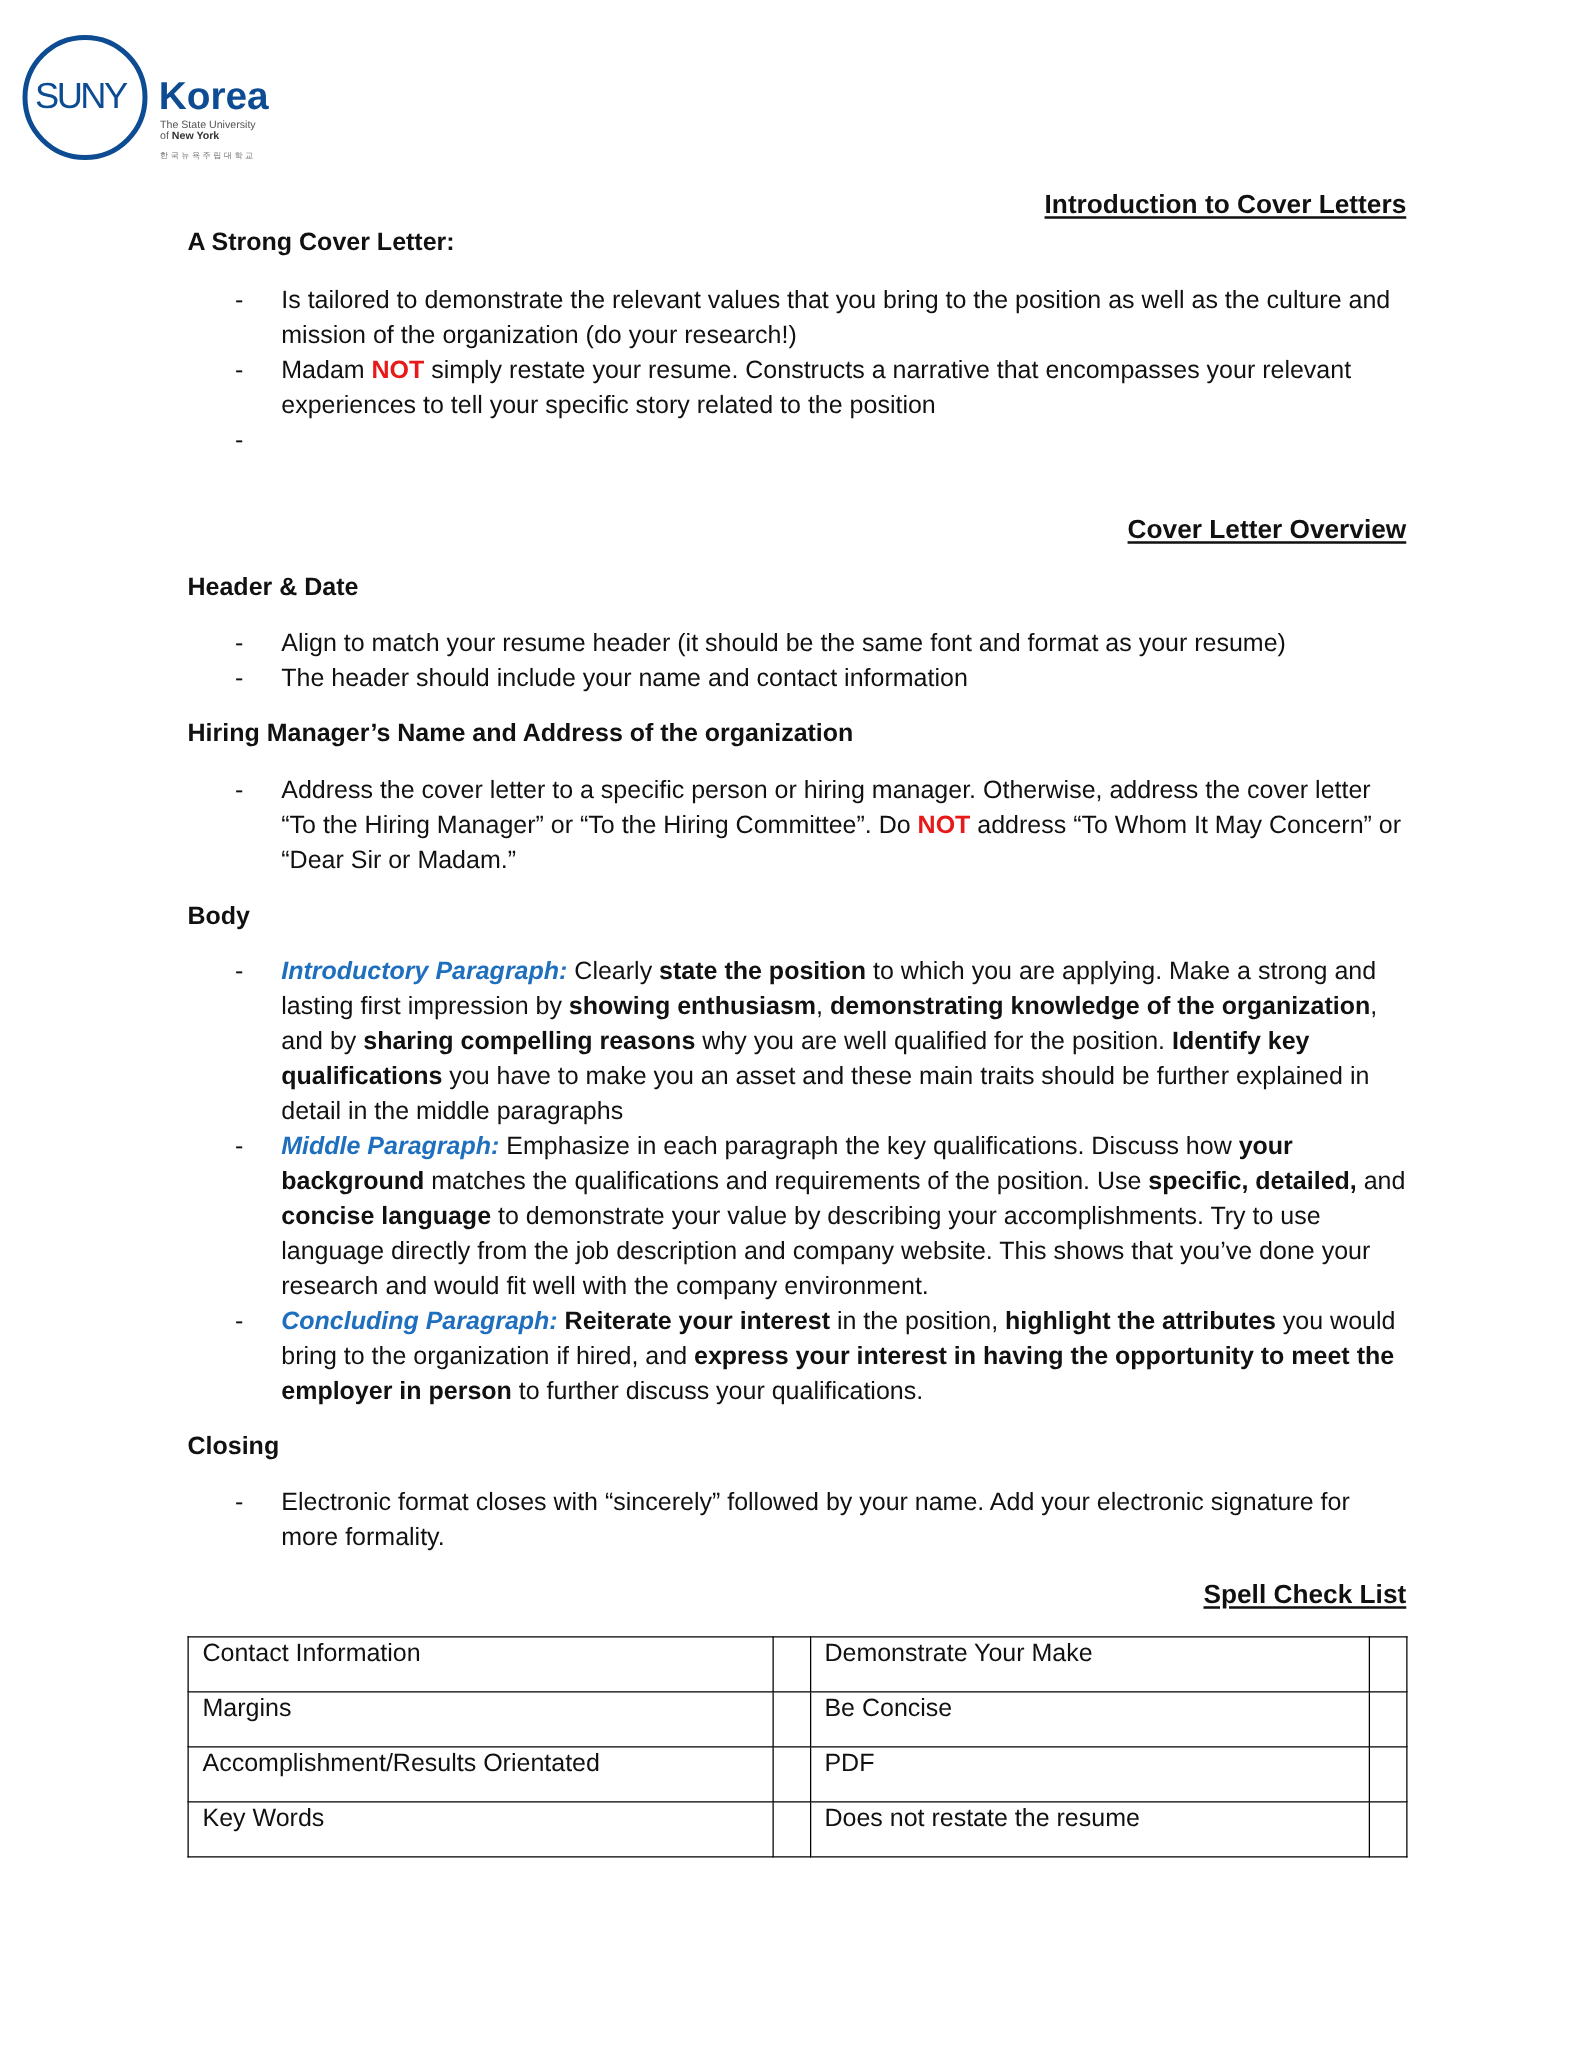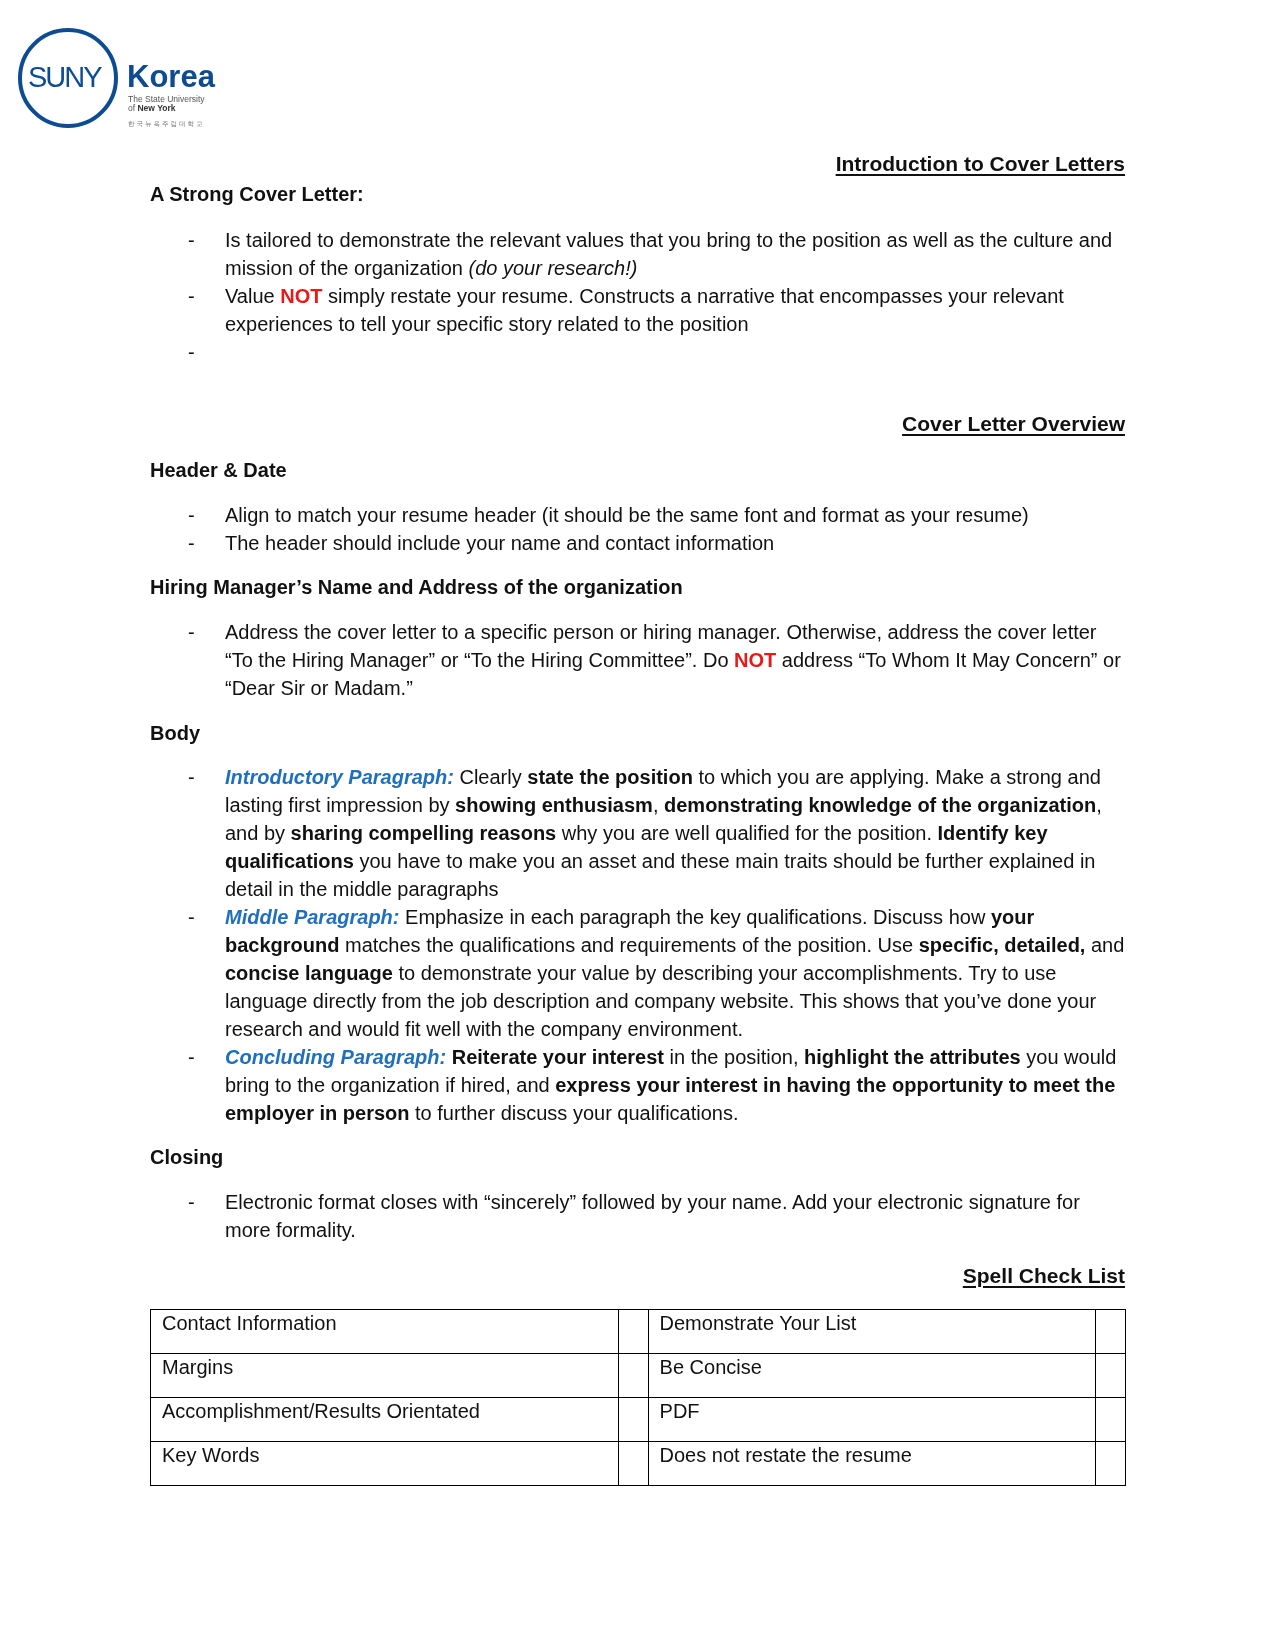--- a/index.html
+++ b/index.html
@@ -31,21 +31,21 @@
     position: absolute; left: 0; width: 975px; text-align: right;
     font-weight: bold; font-size: 21px; text-decoration: underline; text-underline-offset: 3px;
   }
   .h-left { position: absolute; left: 0; font-weight: bold; font-size: 20px; }
   ul.dash { position: absolute; left: 0; width: 975px; margin: 0; padding: 0; list-style: none; }
   ul.dash li { position: relative; padding-left: 75px; margin: 0; }
   ul.dash li .dash-mark { position: absolute; left: 38px; top: 0; }
   .red { color: #e81919; font-weight: bold; }
   .blue { color: #1f6fbf; font-weight: bold; font-style: italic; }
   .b { font-weight: bold; }
-  .i { font-style: italic; }
+  .i { }
 
   table.check {
     position: absolute; left: 150px; top: 1309px; width: 976px; border-collapse: collapse;
     font-size: 20px;
   }
   table.check td { border: 1.5px solid #000; height: 27px; padding: 0 0 16px 11px; line-height: 27px; }
   table.check td.box { width: 18px; padding: 0; }
 </style>
 </head>
 <body>
@@ -66,21 +66,21 @@
   <div class="h-center" style="top:150px;">Introduction to Cover Letters</div>
   <div class="h-left" style="top:180px;">A Strong Cover Letter:</div>
 
   <ul class="dash" style="top:226px;">
     <li>
       <span class="dash-mark">-</span>
       <span>Is tailored to demonstrate the relevant values that you bring to the position as well as the culture and mission of the organization </span><span class="i">(do your research!)</span>
     </li>
     <li>
       <span class="dash-mark">-</span>
-      <span>Value </span><span class="red">NOT</span><span> simply restate your resume. Constructs a narrative that encompasses your relevant experiences to tell your specific story related to the position</span>
+      <span>Madam </span><span class="red">NOT</span><span> simply restate your resume. Constructs a narrative that encompasses your relevant experiences to tell your specific story related to the position</span>
     </li>
     <li>
       <span class="dash-mark">-</span>
     </li>
   </ul>
 
   <div class="h-center" style="top:410px;">Cover Letter Overview</div>
 
   <div class="h-left" style="top:456px;">Header &amp; Date</div>
   <ul class="dash" style="top:501px;">
@@ -124,21 +124,21 @@
   <colgroup>
     <col style="width:468px">
       <col style="width:30px">
       <col style="width:448px">
       <col style="width:30px">
   </colgroup>
   <tbody>
       <tr>
     <td>Contact Information</td>
     <td class="box"></td>
-    <td>Demonstrate Your List</td>
+    <td>Demonstrate Your Make</td>
     <td class="box"></td>
   </tr>
   <tr>
     <td>Margins</td>
     <td class="box"></td>
     <td>Be Concise</td>
     <td class="box"></td>
   </tr>
   <tr>
     <td>Accomplishment/Results Orientated</td>

